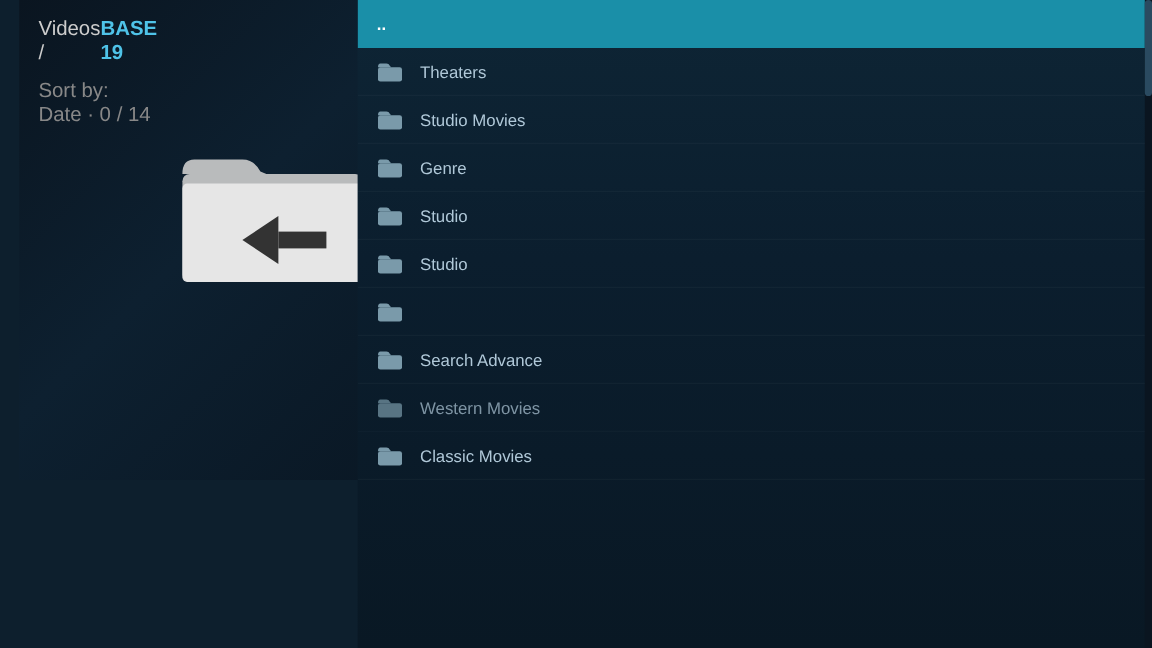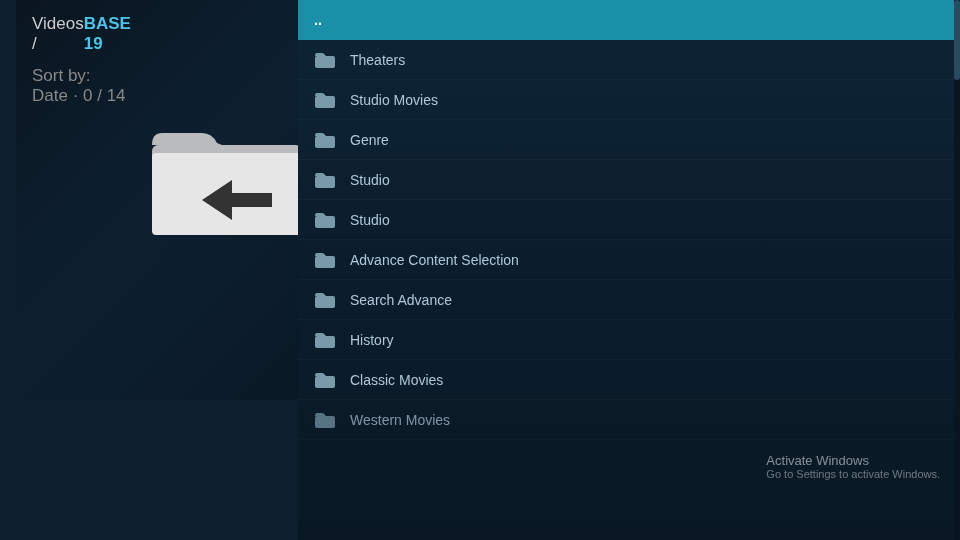--- a/index.html
+++ b/index.html
@@ -274,58 +274,46 @@
         <rect x="1" y="5" width="20" height="12" rx="2" ry="2" fill="#7a9aaa"></rect>
       </svg>
       <span class="item-text">Studio</span>
     </li>
 
     <li class="menu-item">
       <svg class="folder-small" viewBox="0 0 22 18" xmlns="http://www.w3.org/2000/svg">
         <path d="M1 5 Q1 2 3 2 L8 2 Q10 2 11 4 L12 5 Z" fill="#7a9aaa"></path>
         <rect x="1" y="5" width="20" height="12" rx="2" ry="2" fill="#7a9aaa"></rect>
       </svg>
-      <span class="item-text">Advance Content Selection</span>
     </li>
 
 
     <li class="menu-item">
       <svg class="folder-small" viewBox="0 0 22 18" xmlns="http://www.w3.org/2000/svg">
         <path d="M1 5 Q1 2 3 2 L8 2 Q10 2 11 4 L12 5 Z" fill="#7a9aaa"></path>
         <rect x="1" y="5" width="20" height="12" rx="2" ry="2" fill="#7a9aaa"></rect>
       </svg>
       <span class="item-text">Search Advance</span>
     </li>
 
-    <li class="menu-item">
-      <svg class="folder-small" viewBox="0 0 22 18" xmlns="http://www.w3.org/2000/svg">
-        <path d="M1 5 Q1 2 3 2 L8 2 Q10 2 11 4 L12 5 Z" fill="#7a9aaa"></path>
-        <rect x="1" y="5" width="20" height="12" rx="2" ry="2" fill="#7a9aaa"></rect>
-      </svg>
-      <span class="item-text">History</span>
+
+    <li class="menu-item" style="opacity:0.7;">
+      <svg class="folder-small" viewBox="0 0 22 18" xmlns="http://www.w3.org/2000/svg">
+        <path d="M1 5 Q1 2 3 2 L8 2 Q10 2 11 4 L12 5 Z" fill="#7a9aaa"></path>
+        <rect x="1" y="5" width="20" height="12" rx="2" ry="2" fill="#7a9aaa"></rect>
+      </svg>
+      <span class="item-text">Western Movies</span>
     </li>
 
     <li class="menu-item">
       <svg class="folder-small" viewBox="0 0 22 18" xmlns="http://www.w3.org/2000/svg">
         <path d="M1 5 Q1 2 3 2 L8 2 Q10 2 11 4 L12 5 Z" fill="#7a9aaa"></path>
         <rect x="1" y="5" width="20" height="12" rx="2" ry="2" fill="#7a9aaa"></rect>
       </svg>
       <span class="item-text">Classic Movies</span>
-    </li>
-
-    <li class="menu-item" style="opacity:0.7;">
-      <svg class="folder-small" viewBox="0 0 22 18" xmlns="http://www.w3.org/2000/svg">
-        <path d="M1 5 Q1 2 3 2 L8 2 Q10 2 11 4 L12 5 Z" fill="#7a9aaa"></path>
-        <rect x="1" y="5" width="20" height="12" rx="2" ry="2" fill="#7a9aaa"></rect>
-      </svg>
-      <span class="item-text">Western Movies</span>
     </li>
   </ul>
 
   <div class="scrollbar">
     <div class="scrollbar-thumb"></div>
   </div>
 
-  <div class="activate-windows">
-    <div class="activate-title">Activate Windows</div>
-    <div class="activate-sub">Go to Settings to activate Windows.</div>
-  </div>
 </div>
 
 </body></html>

